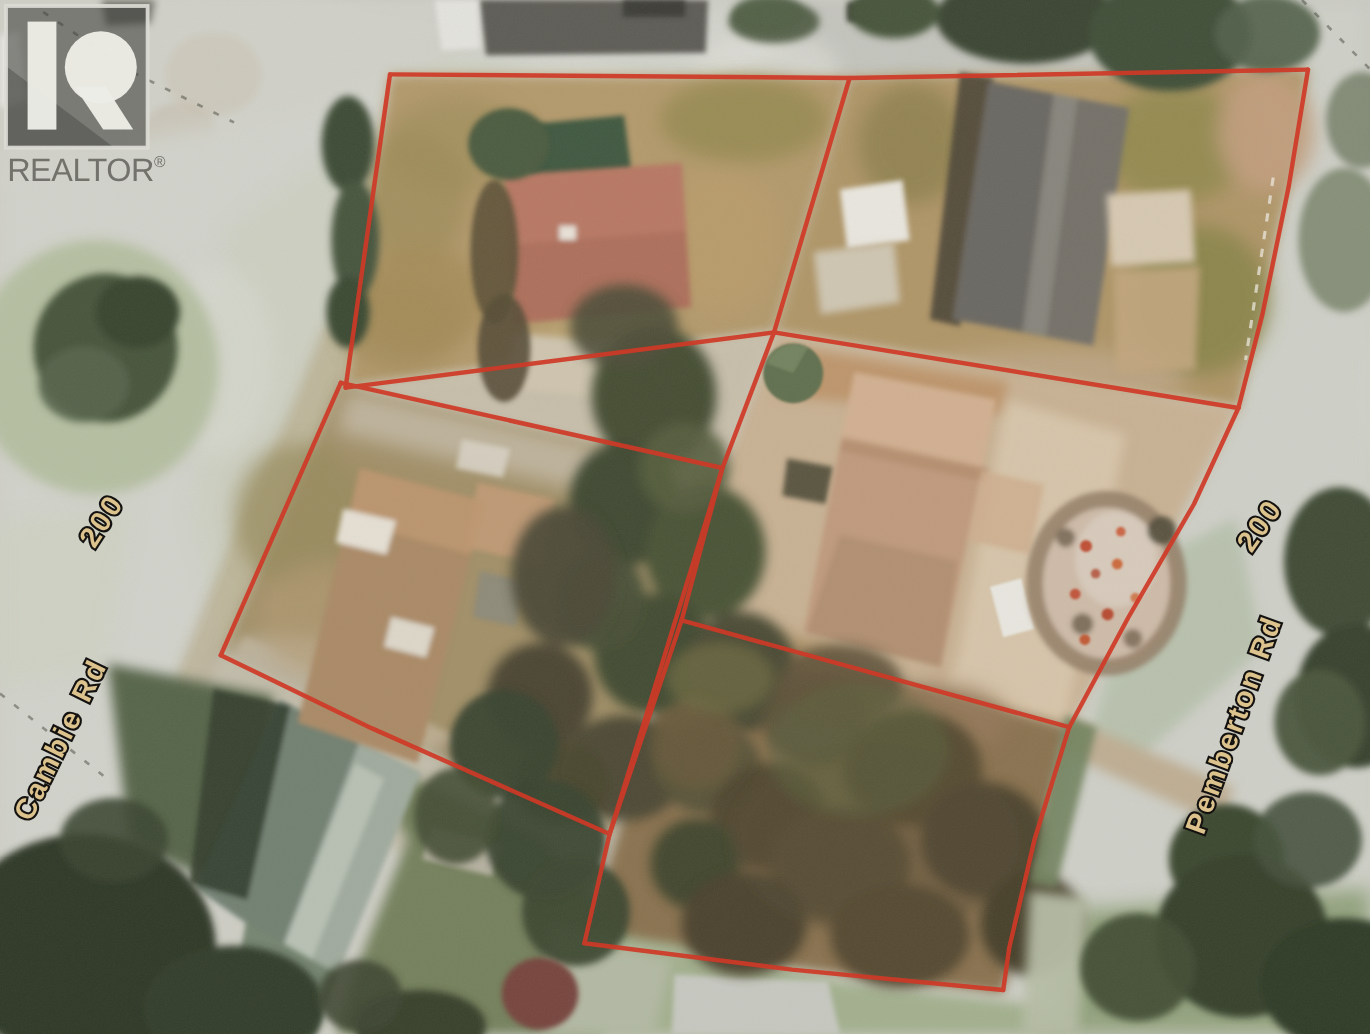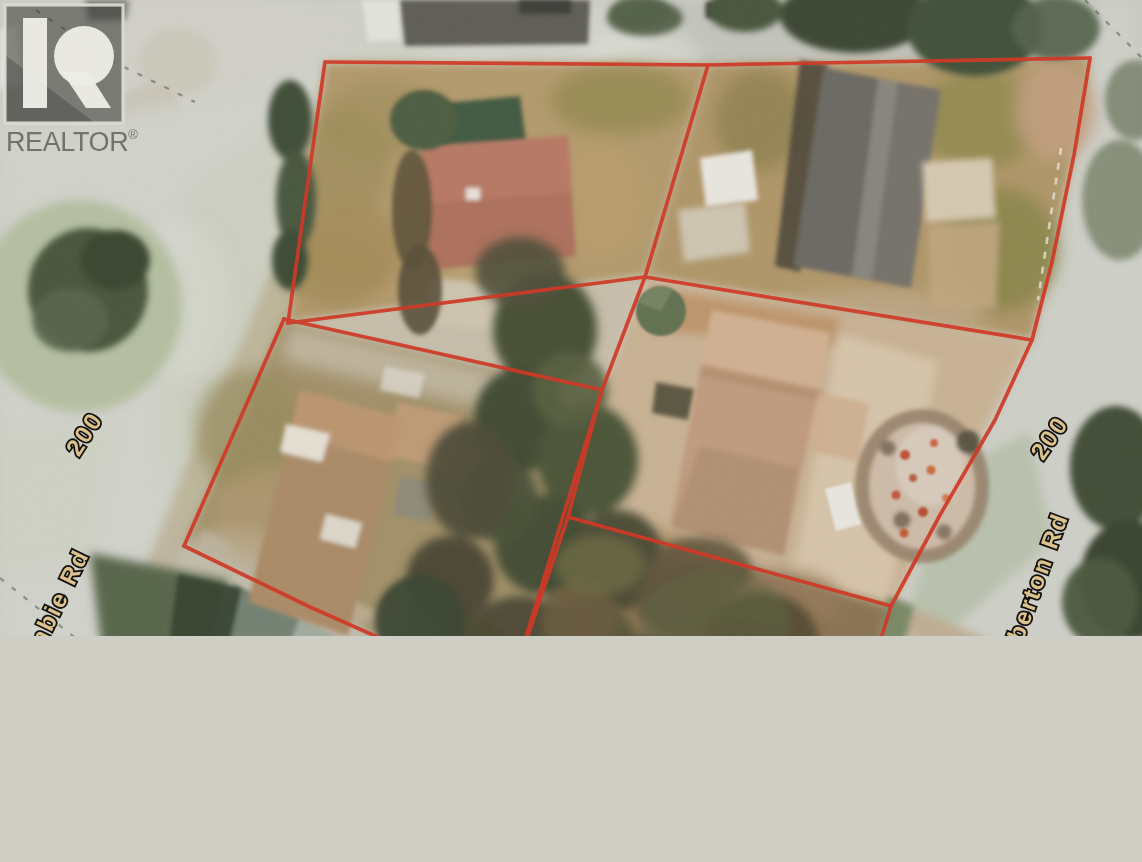--- a/index.html
+++ b/index.html
@@ -1,16 +1,16 @@
 <!DOCTYPE html>
 <html><head>
 <meta charset="utf-8">
 <style>
   html,body{margin:0;padding:0;background:#cecec5;}
-  .wrap{position:relative;width:1142px;height:636px;overflow:hidden;font-family:"Liberation Sans",sans-serif;}
+  .wrap{position:relative;width:1142px;height:862px;overflow:hidden;font-family:"Liberation Sans",sans-serif;}
   svg{display:block;}
 </style>
 </head>
 <body>
 <div class="wrap">
 <svg width="1142" height="862" viewBox="0 0 1142 862" xmlns="http://www.w3.org/2000/svg">
 <defs>
   <filter id="b8" x="-30%" y="-30%" width="160%" height="160%">
           <feGaussianBlur stdDeviation="8"></feGaussianBlur>
         </filter>

